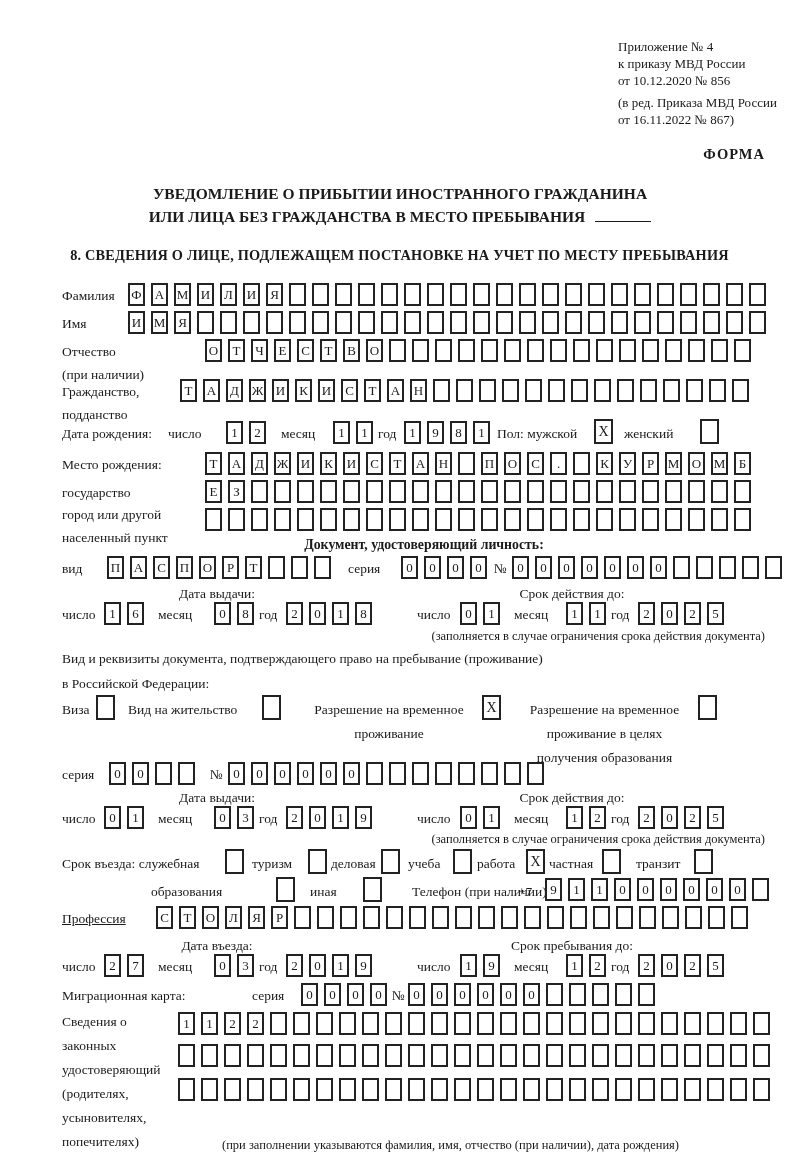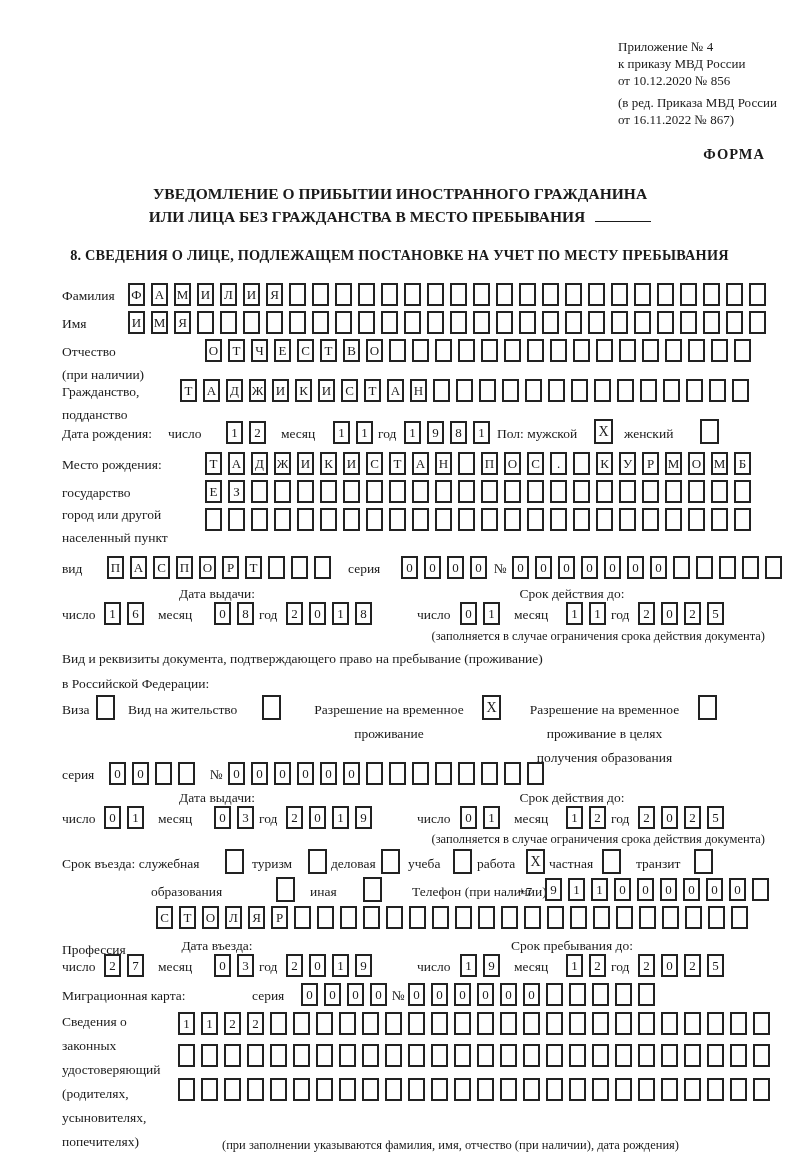--- a/index.html
+++ b/index.html
@@ -277,20 +277,21 @@
       <span class="cell"></span>
       <span class="cell"></span>
       <span class="cell"></span>
       <span class="cell"></span>
       <span class="cell"></span>
       <span class="cell"></span>
       <span class="cell"></span>
     </div>
   <div class="abs" style="left:62px; top:530px;">населенный пункт</div>
 
+  <div class="abs ctr b" style="left:62px; top:537px; width:724px; font-size:13.8px;">Документ, удостоверяющий личность:</div>
 
   <div class="abs" style="left:62px; top:561px;">вид</div>
   <div class="cells" style="left:107px; top:556px;">
       <span class="cell">П</span>
       <span class="cell">А</span>
       <span class="cell">С</span>
       <span class="cell">П</span>
       <span class="cell">О</span>
       <span class="cell">Р</span>
       <span class="cell">Т</span>
@@ -468,21 +469,21 @@
       <span class="cell">1</span>
       <span class="cell">0</span>
       <span class="cell">0</span>
       <span class="cell">0</span>
       <span class="cell">0</span>
       <span class="cell">0</span>
       <span class="cell">0</span>
       <span class="cell"></span>
     </div>
 
-  <div class="abs" style="left:62px; top:942px;">Профессия</div>
+  <div class="abs" style="left:62px; top:911px;text-decoration:underline;">Профессия</div>
   <div class="cells" style="left:156px; top:906px;">
       <span class="cell">С</span>
       <span class="cell">Т</span>
       <span class="cell">О</span>
       <span class="cell">Л</span>
       <span class="cell">Я</span>
       <span class="cell">Р</span>
       <span class="cell"></span>
       <span class="cell"></span>
       <span class="cell"></span>

